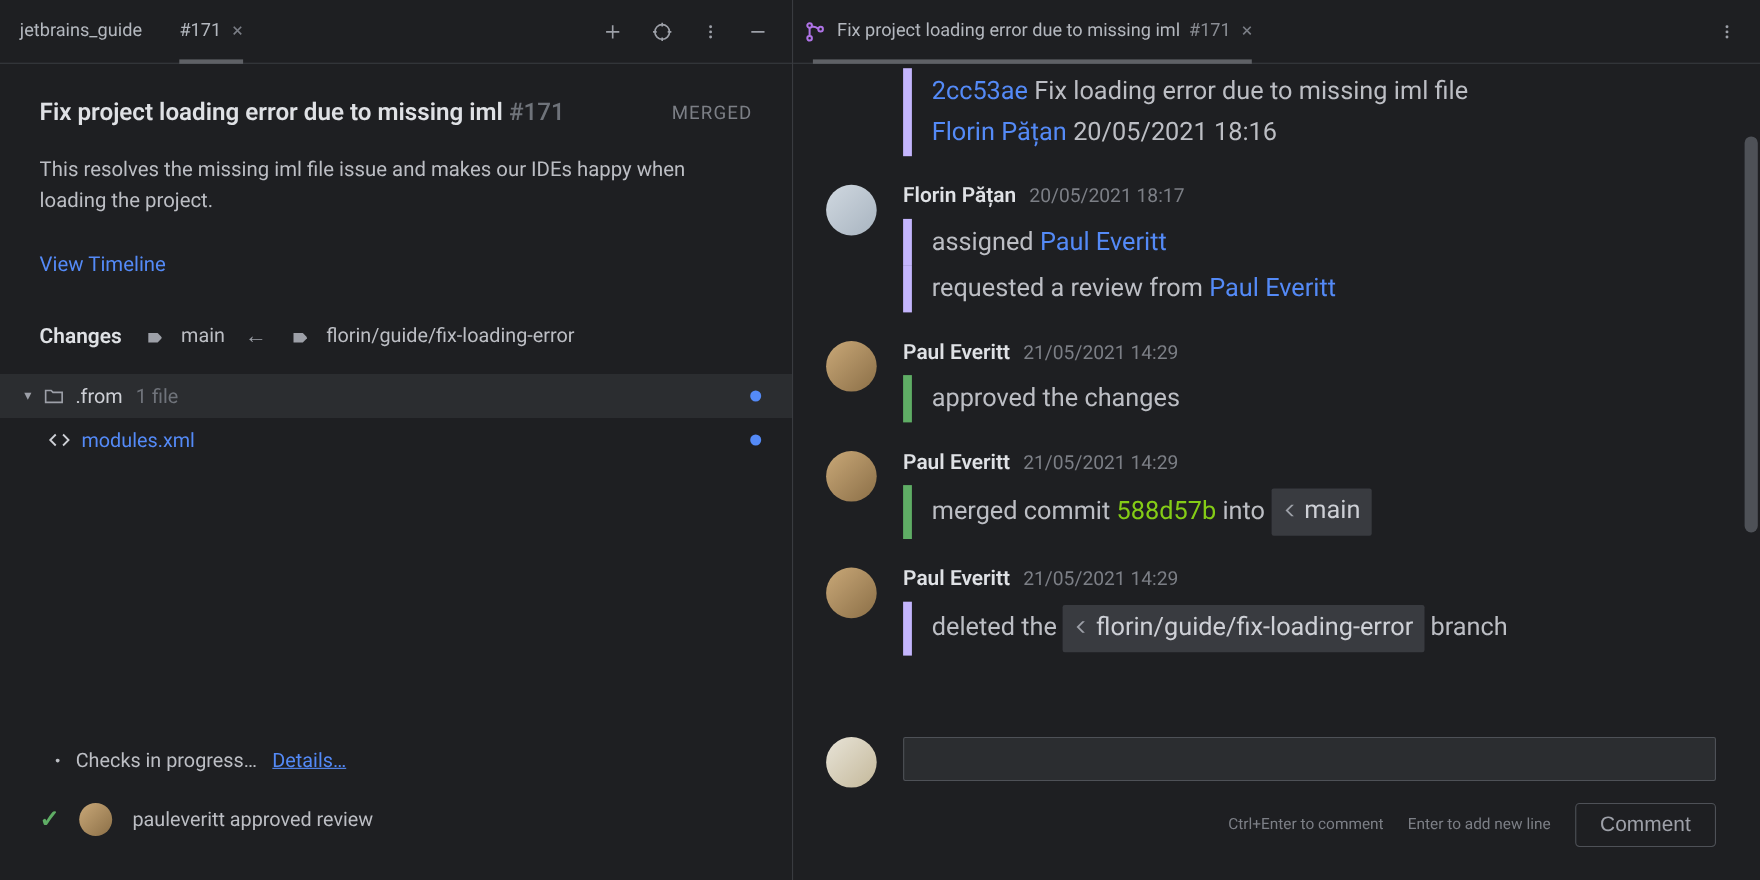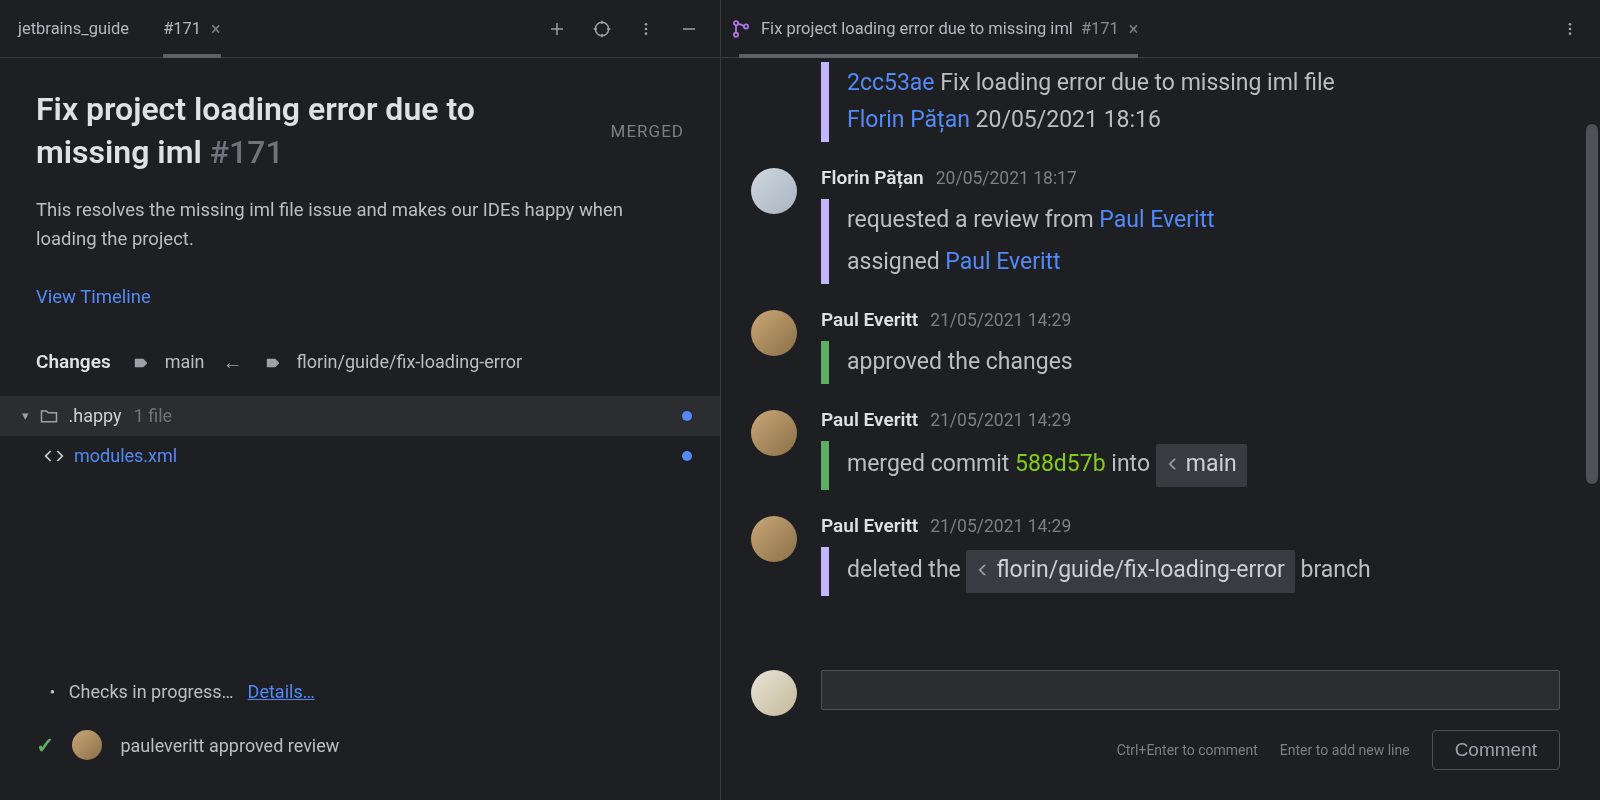--- a/index.html
+++ b/index.html
@@ -50,21 +50,21 @@
     display: flex; align-items: center;
   }
   .tab-bar.right .tab { padding-left: 6px; }
   .tab-bar.right .tab .git-icon { margin-right: 10px; }
   .pr-num { color: #8a8d94; margin-left: 8px; }
 
   
   .left-scroll { padding: 30px 36px 0 36px; flex: 1; overflow: auto; }
   .pr-header { display: flex; align-items: flex-start; gap: 16px; }
   .pr-title {
-    font-size: 32px;
+    font-size: 22px;
     font-weight: 600;
     line-height: 1.35;
     color: #dfe1e5;
     flex: 1;
   }
   .pr-title .num { color: #6f737a; font-weight: 500; }
   .pr-status {
     font-size: 17px;
     letter-spacing: 1px;
     color: #7c7f86;
@@ -273,21 +273,21 @@
     </div>
 
     <div class="file-tree">
       <div class="tree-row folder">
         <span class="chev">▾</span>
         <span class="folder-icon">
           <svg width="20" height="20" viewBox="0 0 24 24" stroke="#9da0a8" stroke-width="1.8" fill="none">
               <path d="M3 6h6l2 2h10v11H3z"></path>
             </svg>
         </span>
-        <span class="folder-name">.happy</span>
+        <span class="folder-name">.from</span>
         <span class="file-count">1 file</span>
         <span class="dot"></span>
       </div>
       <div class="tree-row file">
         <span class="code-icon">
           <svg width="20" height="20" viewBox="0 0 24 24" stroke="#ced0d6" stroke-width="2" fill="none">
               <polyline points="8 6 2 12 8 18"></polyline>
               <polyline points="16 6 22 12 16 18"></polyline>
             </svg>
         </span>
@@ -360,22 +360,22 @@
         <div class="timeline-item">
     <div class="ti-avatar">
             <span class="avatar big florin"></span>
           </div>
     <div class="ti-body">
       <div class="ti-header">
         <span class="ti-author">Florin Pățan</span>
         <span class="ti-time">20/05/2021 18:17</span>
       </div>
       <div class="ti-events">
+              <div class="ti-event ">assigned <span class="link">Paul Everitt</span></div>
               <div class="ti-event ">requested a review from <span class="link">Paul Everitt</span></div>
-              <div class="ti-event ">assigned <span class="link">Paul Everitt</span></div>
             </div>
     </div>
         </div>
         <div class="timeline-item">
     <div class="ti-avatar">
             <span class="avatar big paul"></span>
           </div>
     <div class="ti-body">
       <div class="ti-header">
         <span class="ti-author">Paul Everitt</span>

